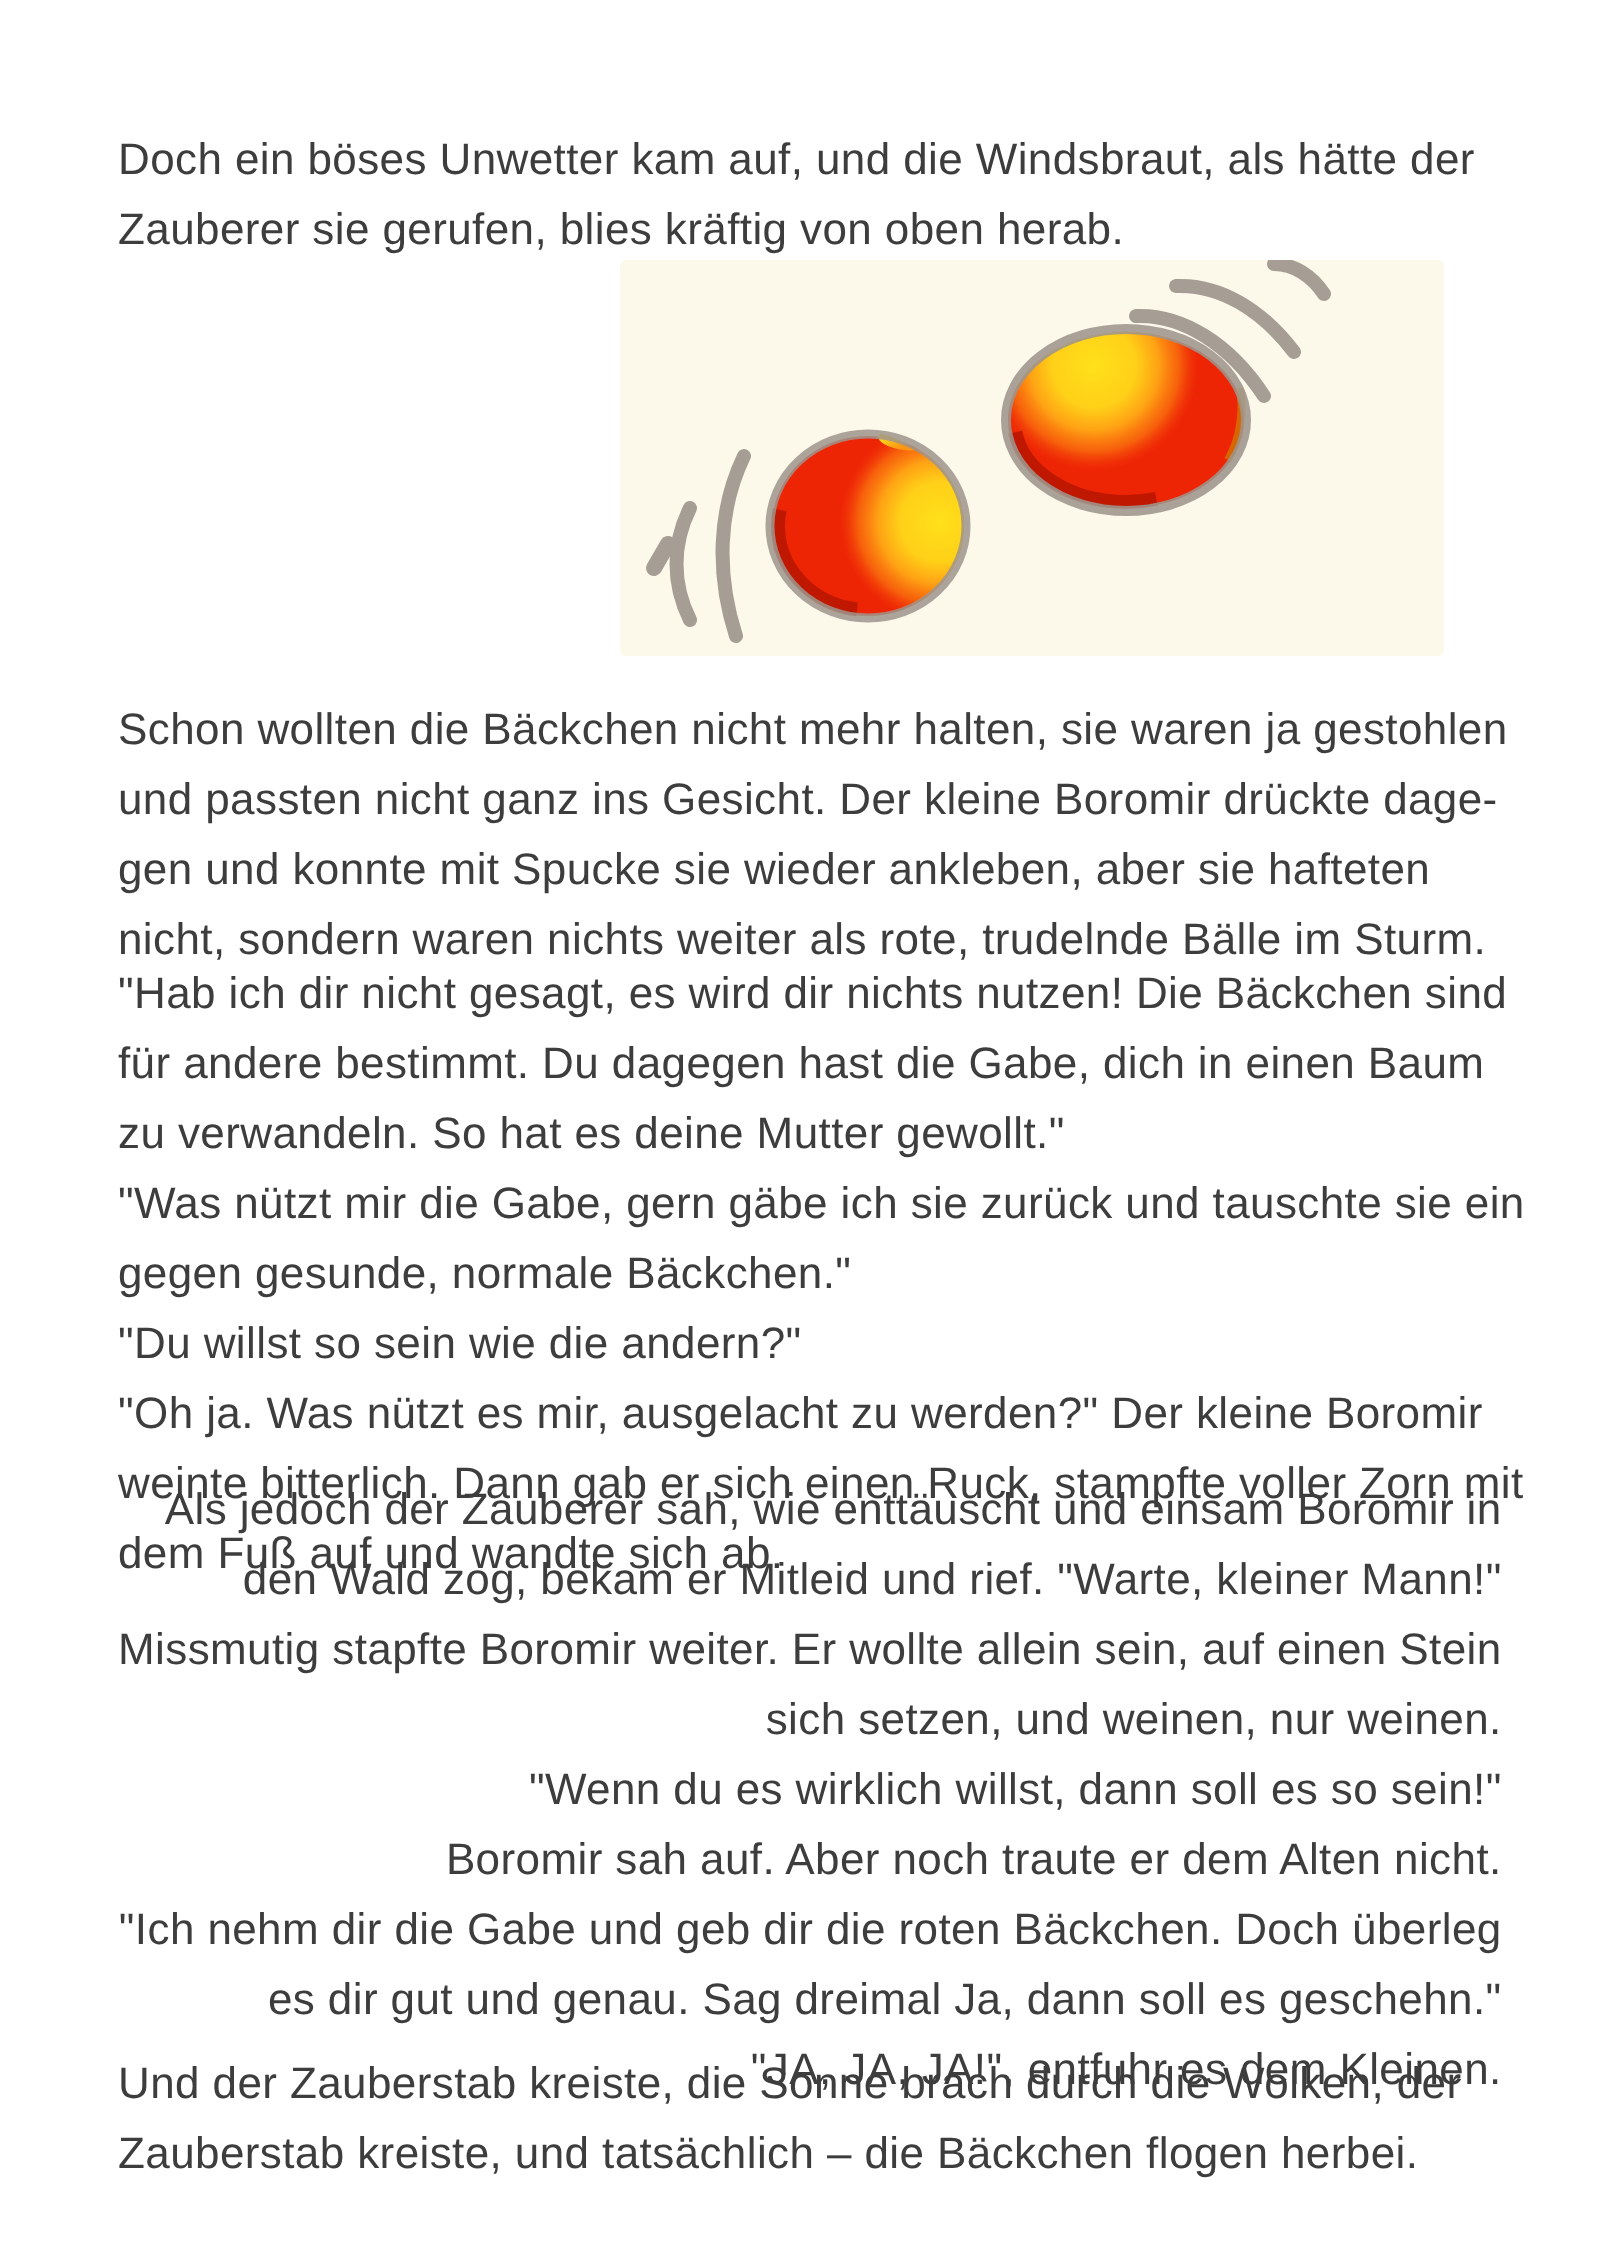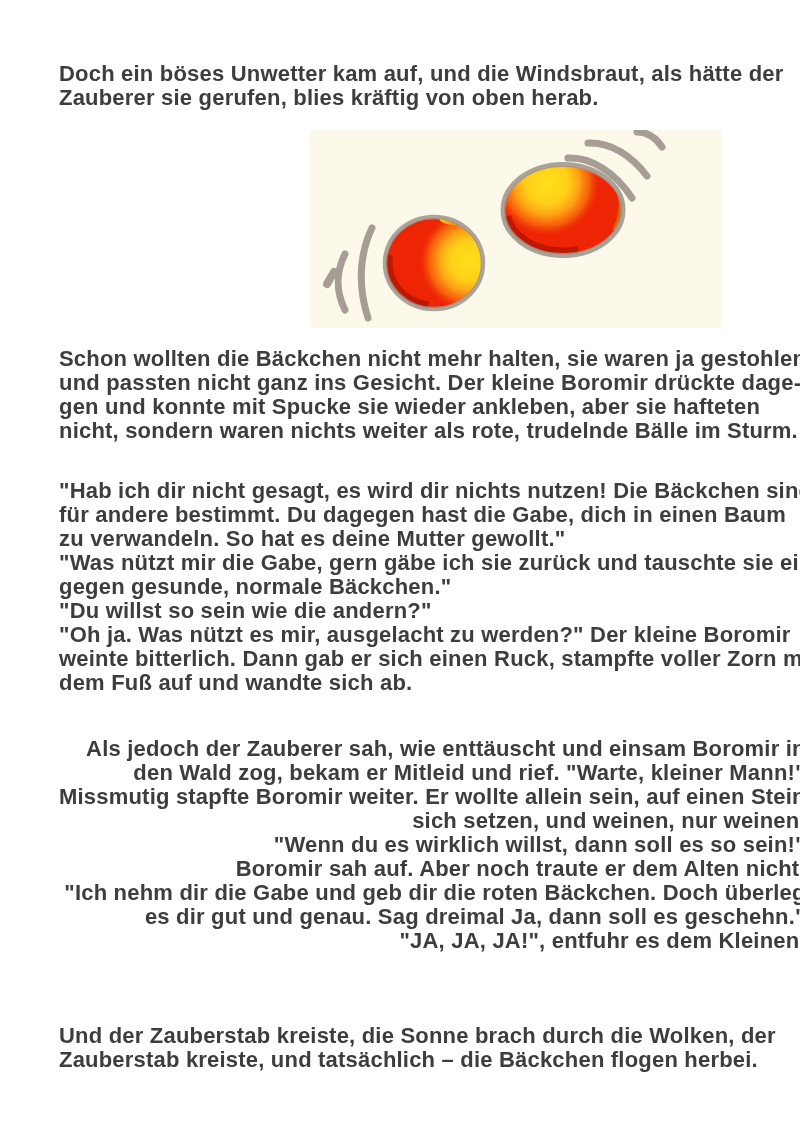--- a/index.html
+++ b/index.html
@@ -9,25 +9,24 @@
     height: 1132px;
     background: #ffffff;
     overflow: hidden;
     font-family: "Liberation Sans", "DejaVu Sans", sans-serif;
   }
   .para {
     position: absolute;
     left: 59px;
     margin: 0;
     font-size: 22px;
-    line-height: 24px;
+    line-height: 35px;
     letter-spacing: 0.2px;
     color: #3d3d3d;
     white-space: pre;
-    font-weight: bold;
   }
   .para-1 { top: 62px; }
   .para-2 { top: 347px; }
   .para-3 { top: 479px; }
   .para-4 { top: 737px; text-align: right; }
   .para-5 { top: 1024px; }
   .illustration {
     position: absolute;
     left: 310px;
     top: 130px;

